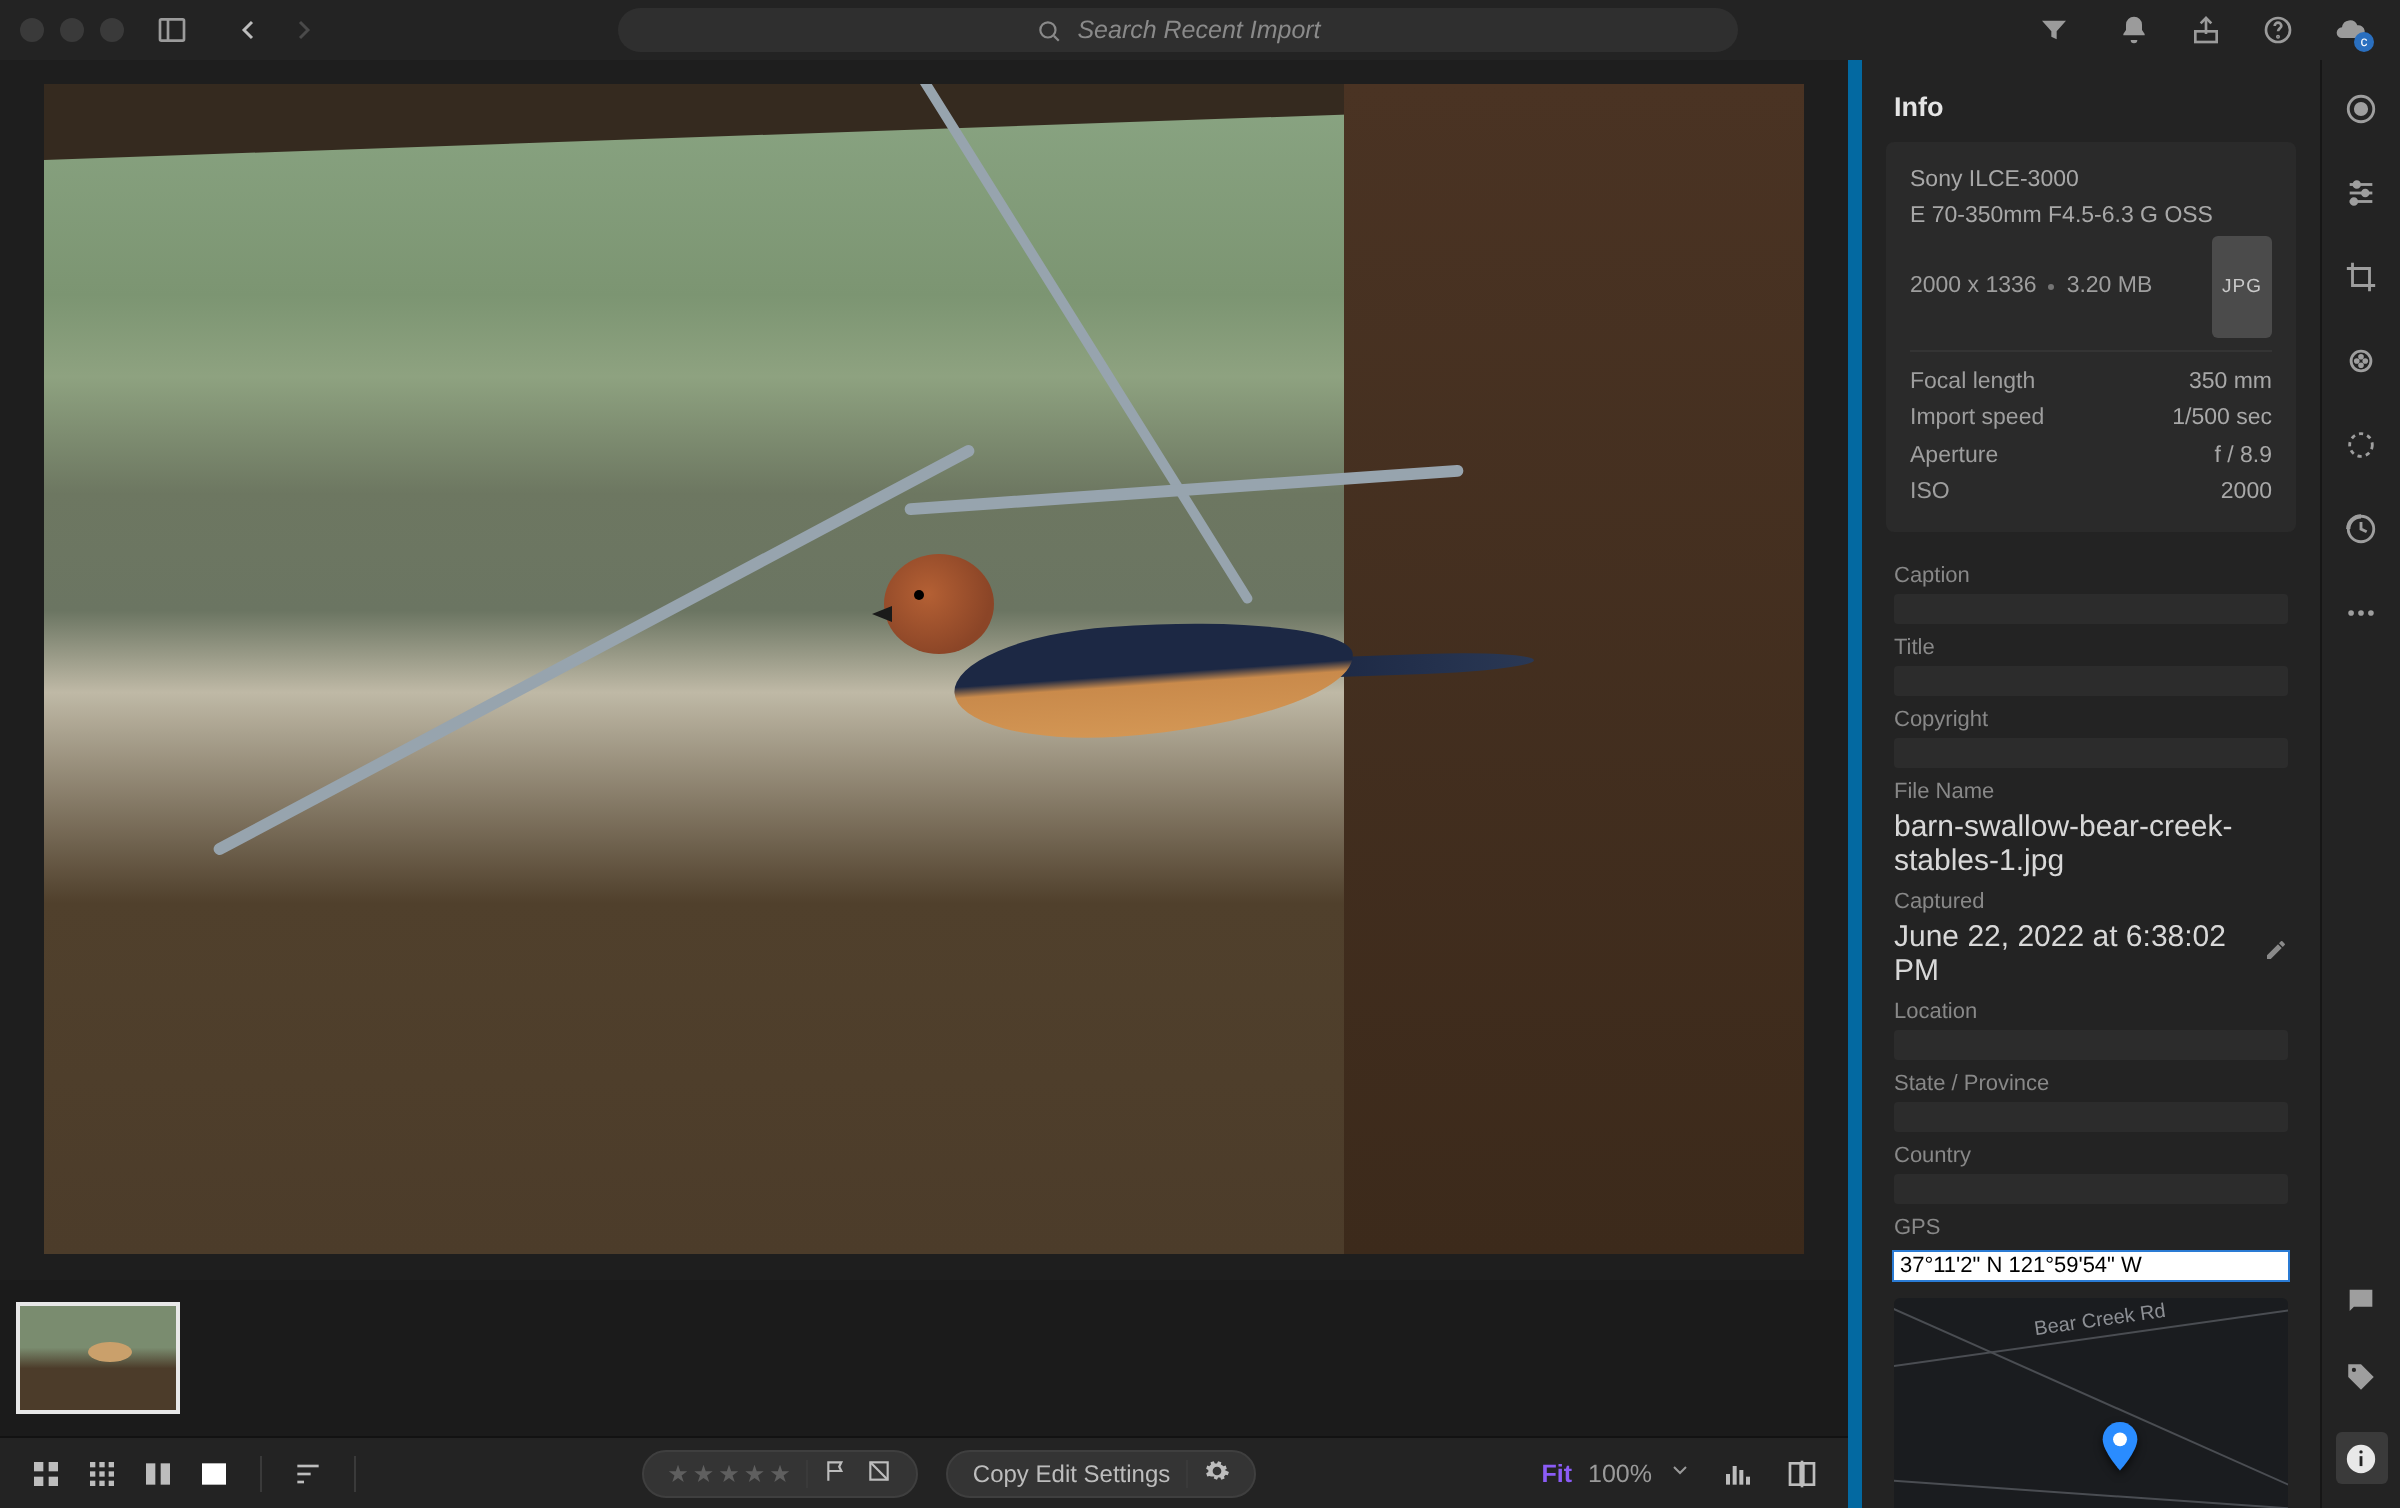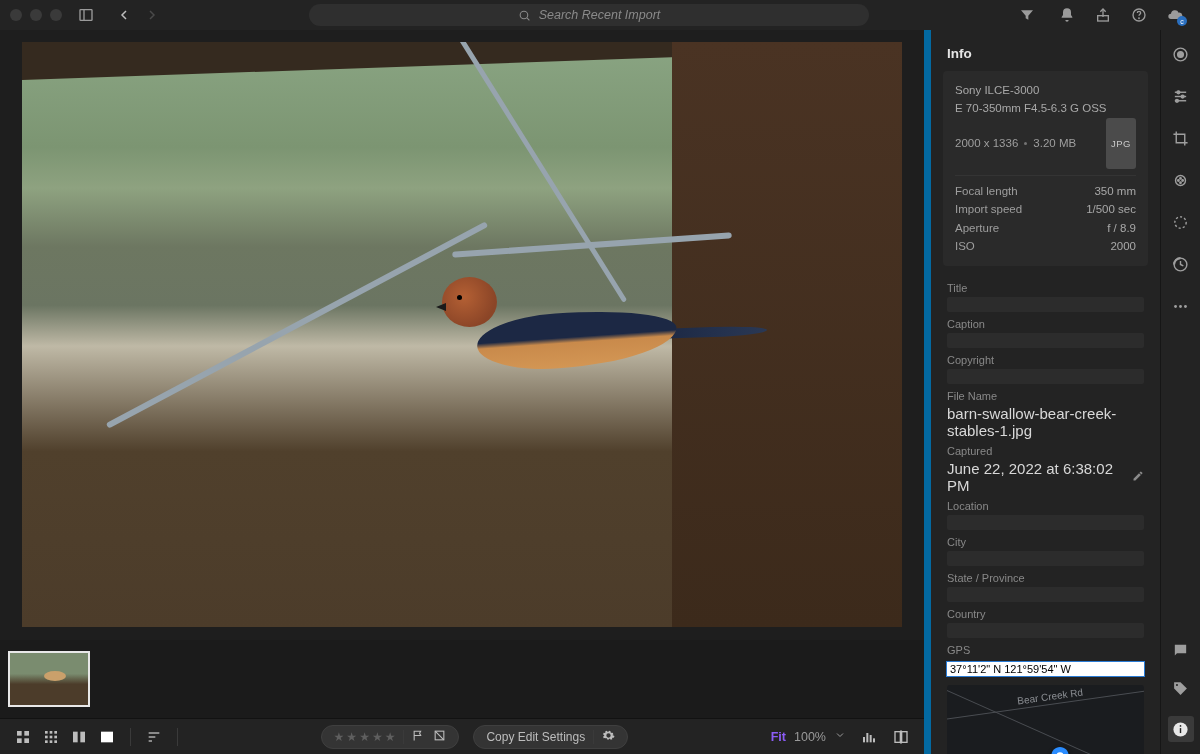--- a/index.html
+++ b/index.html
@@ -320,25 +320,25 @@
             <span>Aperture</span>
             <span class="v">f / 8.9</span>
           </div>
         <div class="exif-line">
             <span>ISO</span>
             <span class="v">2000</span>
           </div>
       </div>
 
       <div class="field">
+          <div class="field-label">Caption</div>
+          <div class="field-input-empty"></div>
+        </div>
+      <div class="field">
           <div class="field-label">Title</div>
-          <div class="field-input-empty"></div>
-        </div>
-      <div class="field">
-          <div class="field-label">Caption</div>
           <div class="field-input-empty"></div>
         </div>
       <div class="field">
           <div class="field-label">Copyright</div>
           <div class="field-input-empty"></div>
         </div>
       <div class="field">
           <div class="field-label">File Name</div>
           <div class="field-val">barn-swallow-bear-creek-stables-1.jpg</div>
         </div>
@@ -346,24 +346,20 @@
         <div class="field-label">Captured</div>
         <div class="field-row-edit">
           <div class="field-val" style="flex:1">June 22, 2022 at 6:38:02 PM</div>
           <span class="edit-icn"><svg width="12" height="12" viewBox="0 0 24 24" fill="currentColor">
                 <path d="M3 17.25V21h3.75l11-11-3.75-3.75-11 11zM20.7 7.04a1 1 0 000-1.41l-2.34-2.34a1 1 0 00-1.41 0L15 5.24l3.75 3.75 1.95-1.95z"></path>
               </svg></span>
         </div>
       </div>
       <div class="field">
           <div class="field-label">Location</div>
-          <div class="field-input-empty"></div>
-        </div>
-      <div class="field">
-          <div class="field-label">City</div>
           <div class="field-input-empty"></div>
         </div>
       <div class="field">
           <div class="field-label">State / Province</div>
           <div class="field-input-empty"></div>
         </div>
       <div class="field">
           <div class="field-label">Country</div>
           <div class="field-input-empty"></div>
         </div>

